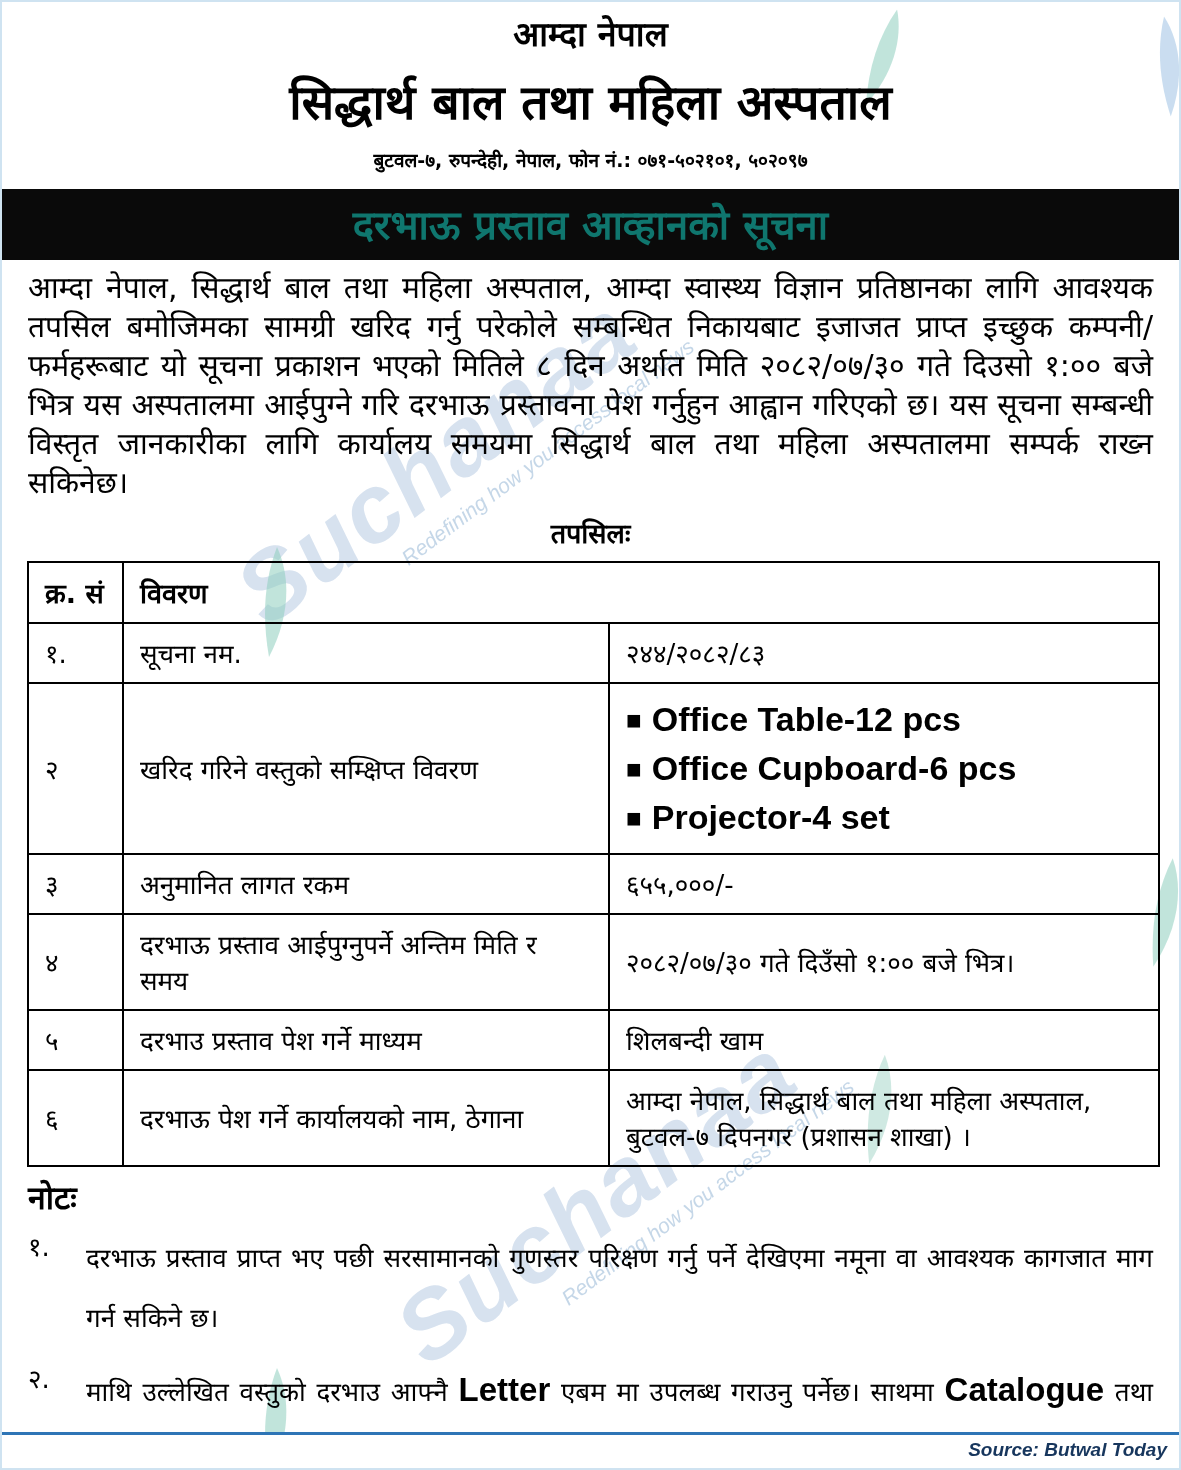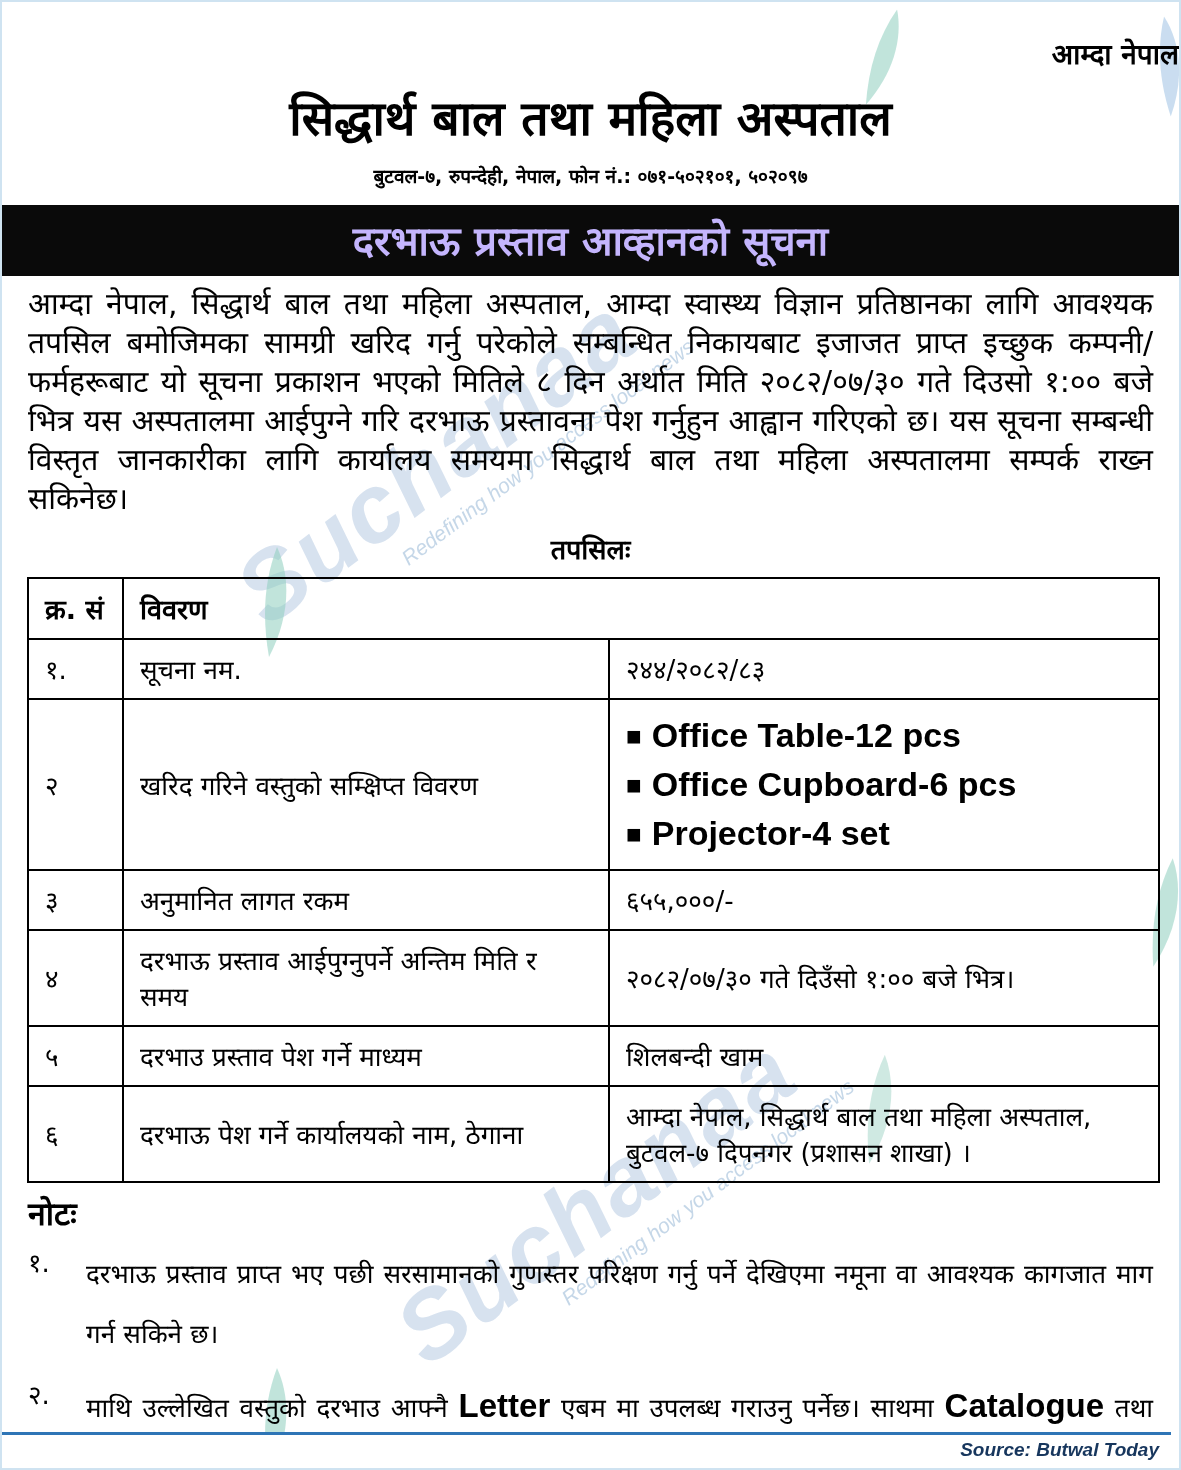--- a/index.html
+++ b/index.html
@@ -19,25 +19,25 @@
   }
   .wm-tag {
     font-family:"Liberation Sans", sans-serif; font-style:italic;
     font-size:21px; color:rgba(140,175,210,0.5); margin:-6px 0 0 150px; white-space:nowrap;
   }
   .wm-1 { left:200px; top:390px; }
   .wm-2 { left:360px; top:1130px; }
   .leaf { position:absolute; z-index:1; pointer-events:none; opacity:0.55; }
 
   
-  .org-title { text-align:right; font-weight:bold; font-size:28px; padding-top:32px; }
+  .org-title { text-align:center; font-weight:bold; font-size:34px; padding-top:8px; }
   .hospital-title { text-align:center; font-weight:bold; font-size:48px; padding-top:12px; }
   .address-line { text-align:center; font-weight:bold; font-size:19px; padding-top:14px; }
   .banner {
-    background:#0a0a0a; color:#c4b5fd; text-align:center; font-weight:bold;
+    background:#0a0a0a; color:#0f766e; text-align:center; font-weight:bold;
     font-size:40px; padding:7px 0 9px; margin-top:16px;
   }
   .pub-date { text-align:right; font-weight:bold; font-size:24px; padding:8px 28px 0; }
 
   
   .paragraph {
     font-size:30px; line-height:39px; text-align:justify; padding:8px 26px 0;
   }
   .schedule-heading { text-align:center; font-weight:bold; font-size:27px; margin:12px 0 10px; }
 
@@ -64,21 +64,21 @@
   
   .notes-heading { font-weight:bold; font-size:32px; padding:8px 26px 2px; }
   .note { display:flex; padding:8px 26px 4px; }
   .note-num { flex:0 0 58px; font-size:26px; }
   .note-text { flex:1; font-size:26px; line-height:60px; text-align:justify; }
   .eng {
     font-family:"Liberation Sans", sans-serif; font-weight:bold; font-size:33px;
   }
 
   
-  .source-bar { position:absolute; left:0; right:8px; bottom:0; z-index:3; background:#fff; }
+  .source-bar { position:absolute; left:0; right:0; bottom:0; z-index:3; background:#fff; }
   .source-rule { border-top:3px solid #2e75b6; }
   .source-text {
     text-align:right; font-family:"Liberation Sans", sans-serif;
     font-size:19px; font-style:italic; font-weight:bold; color:#17365d;
     padding:4px 12px 7px;
   }
 </style>
 </head>
 <body>
 

